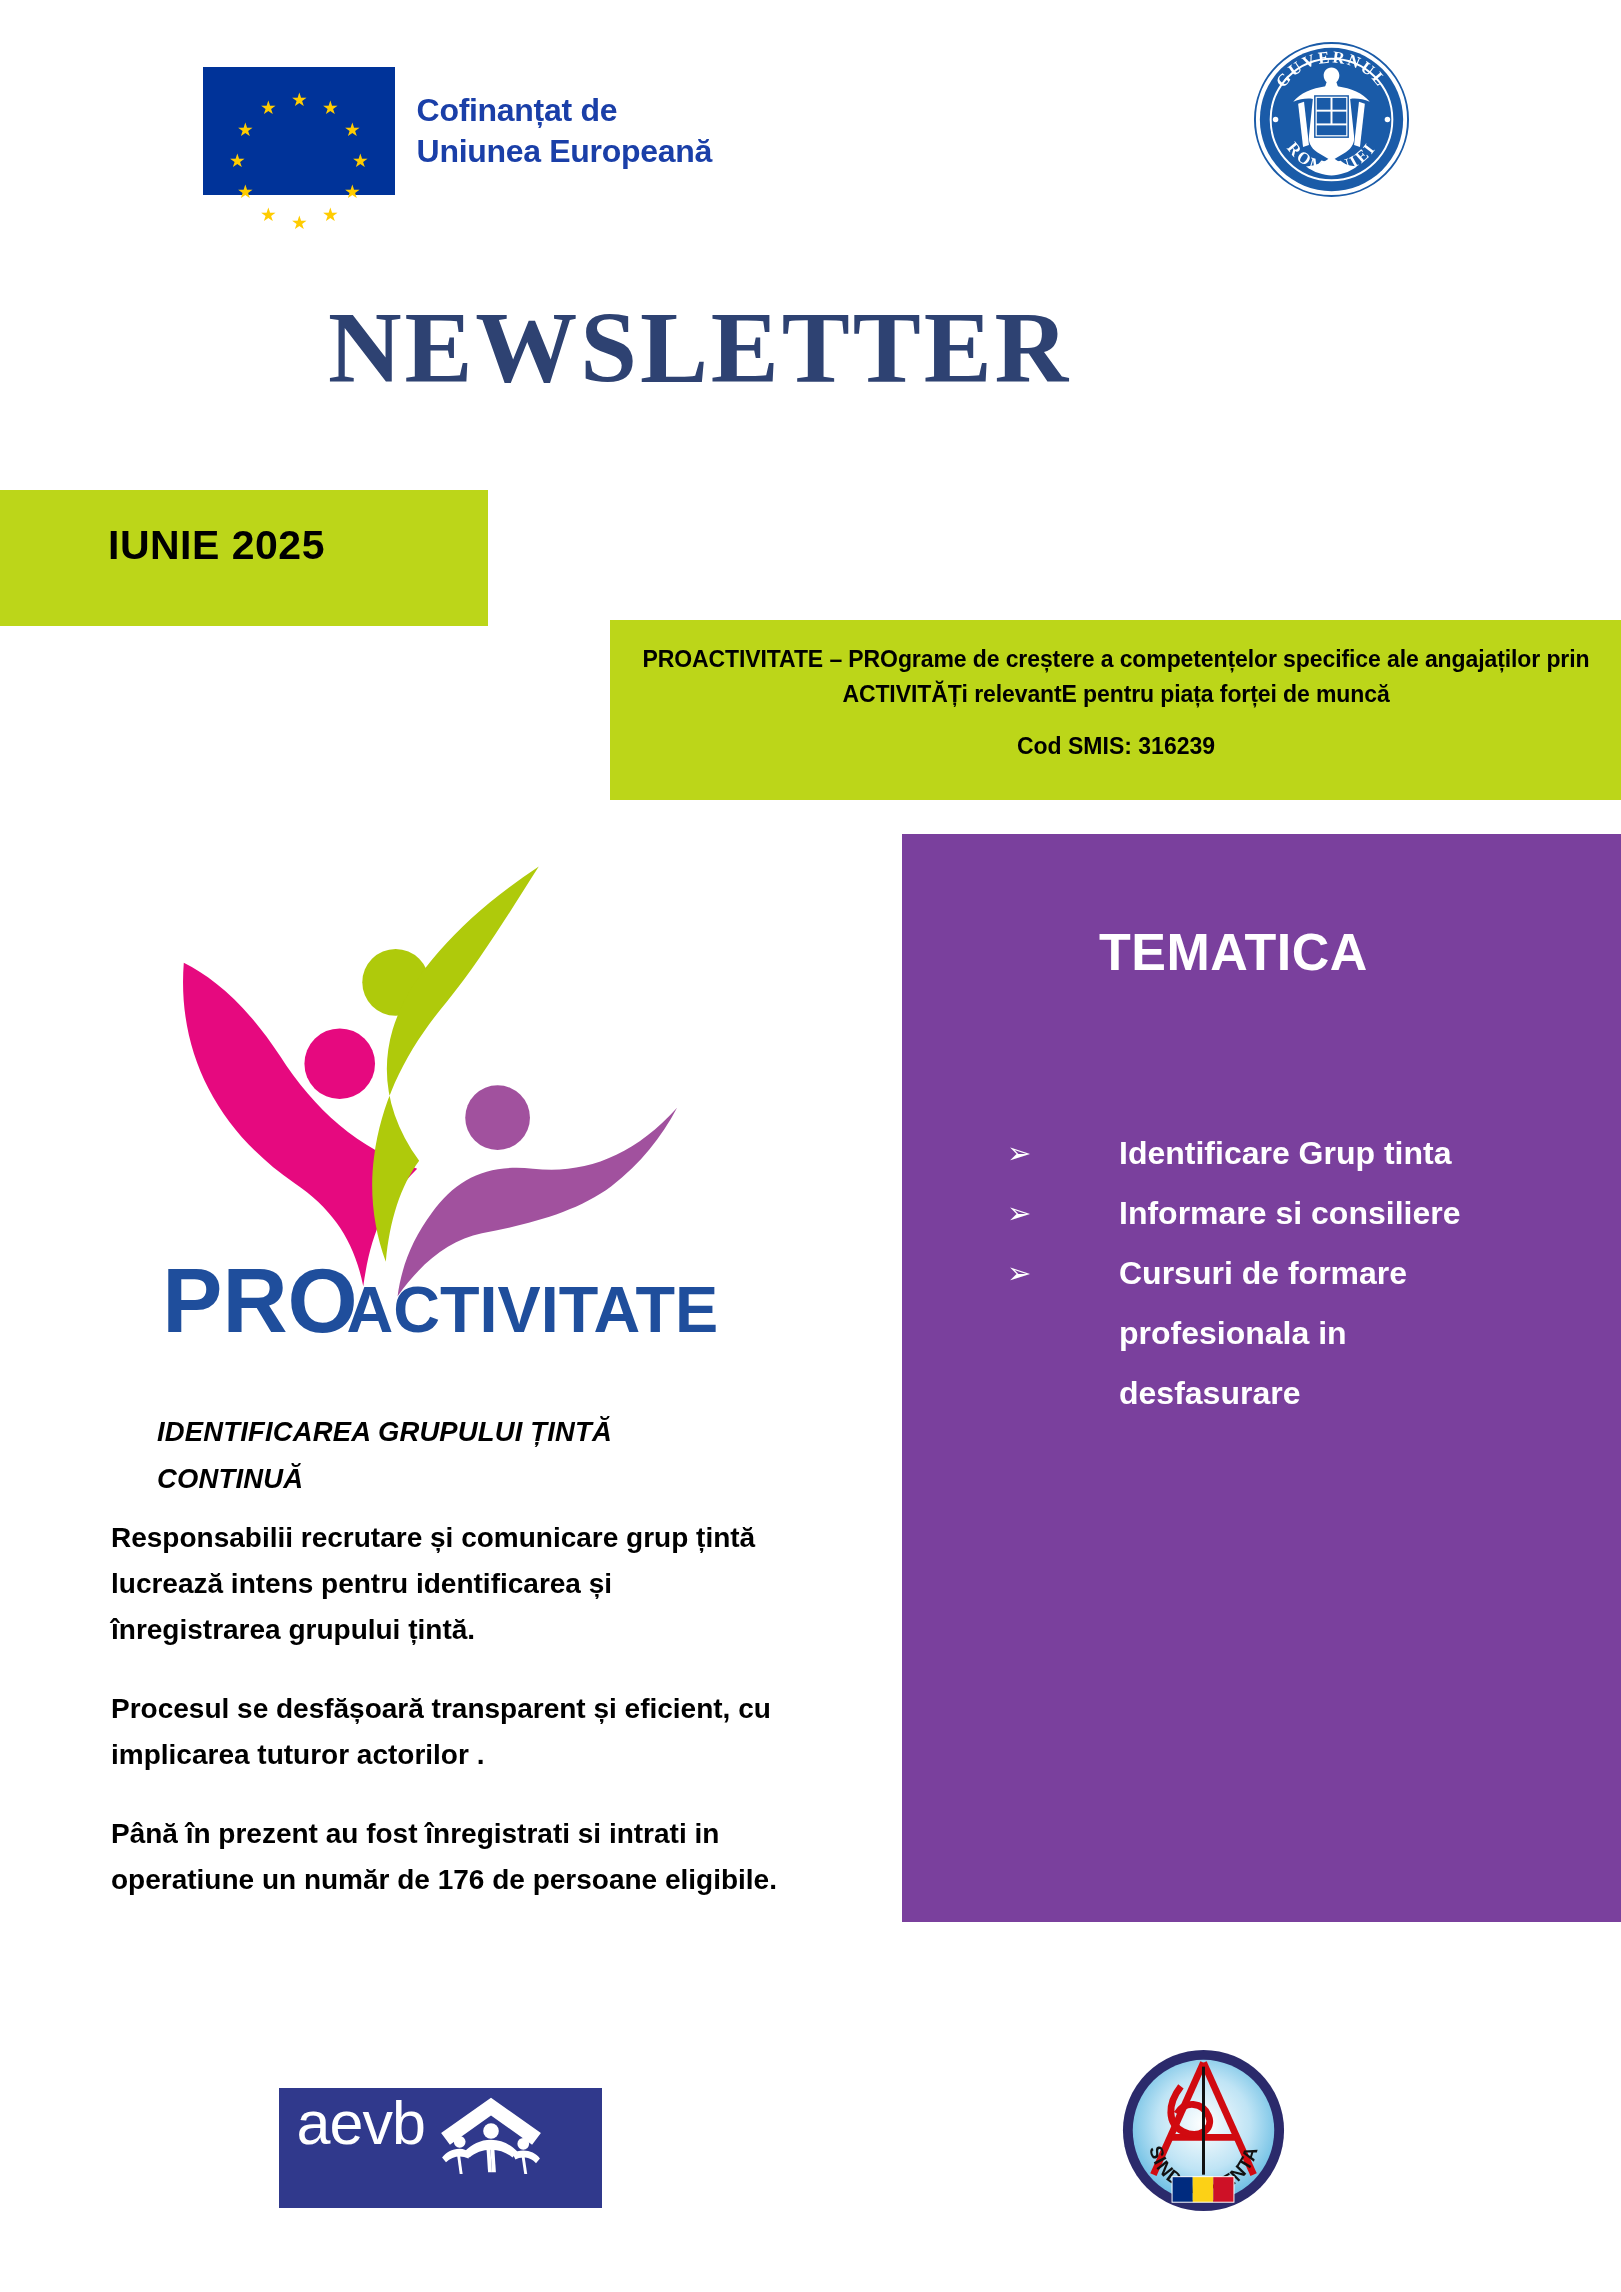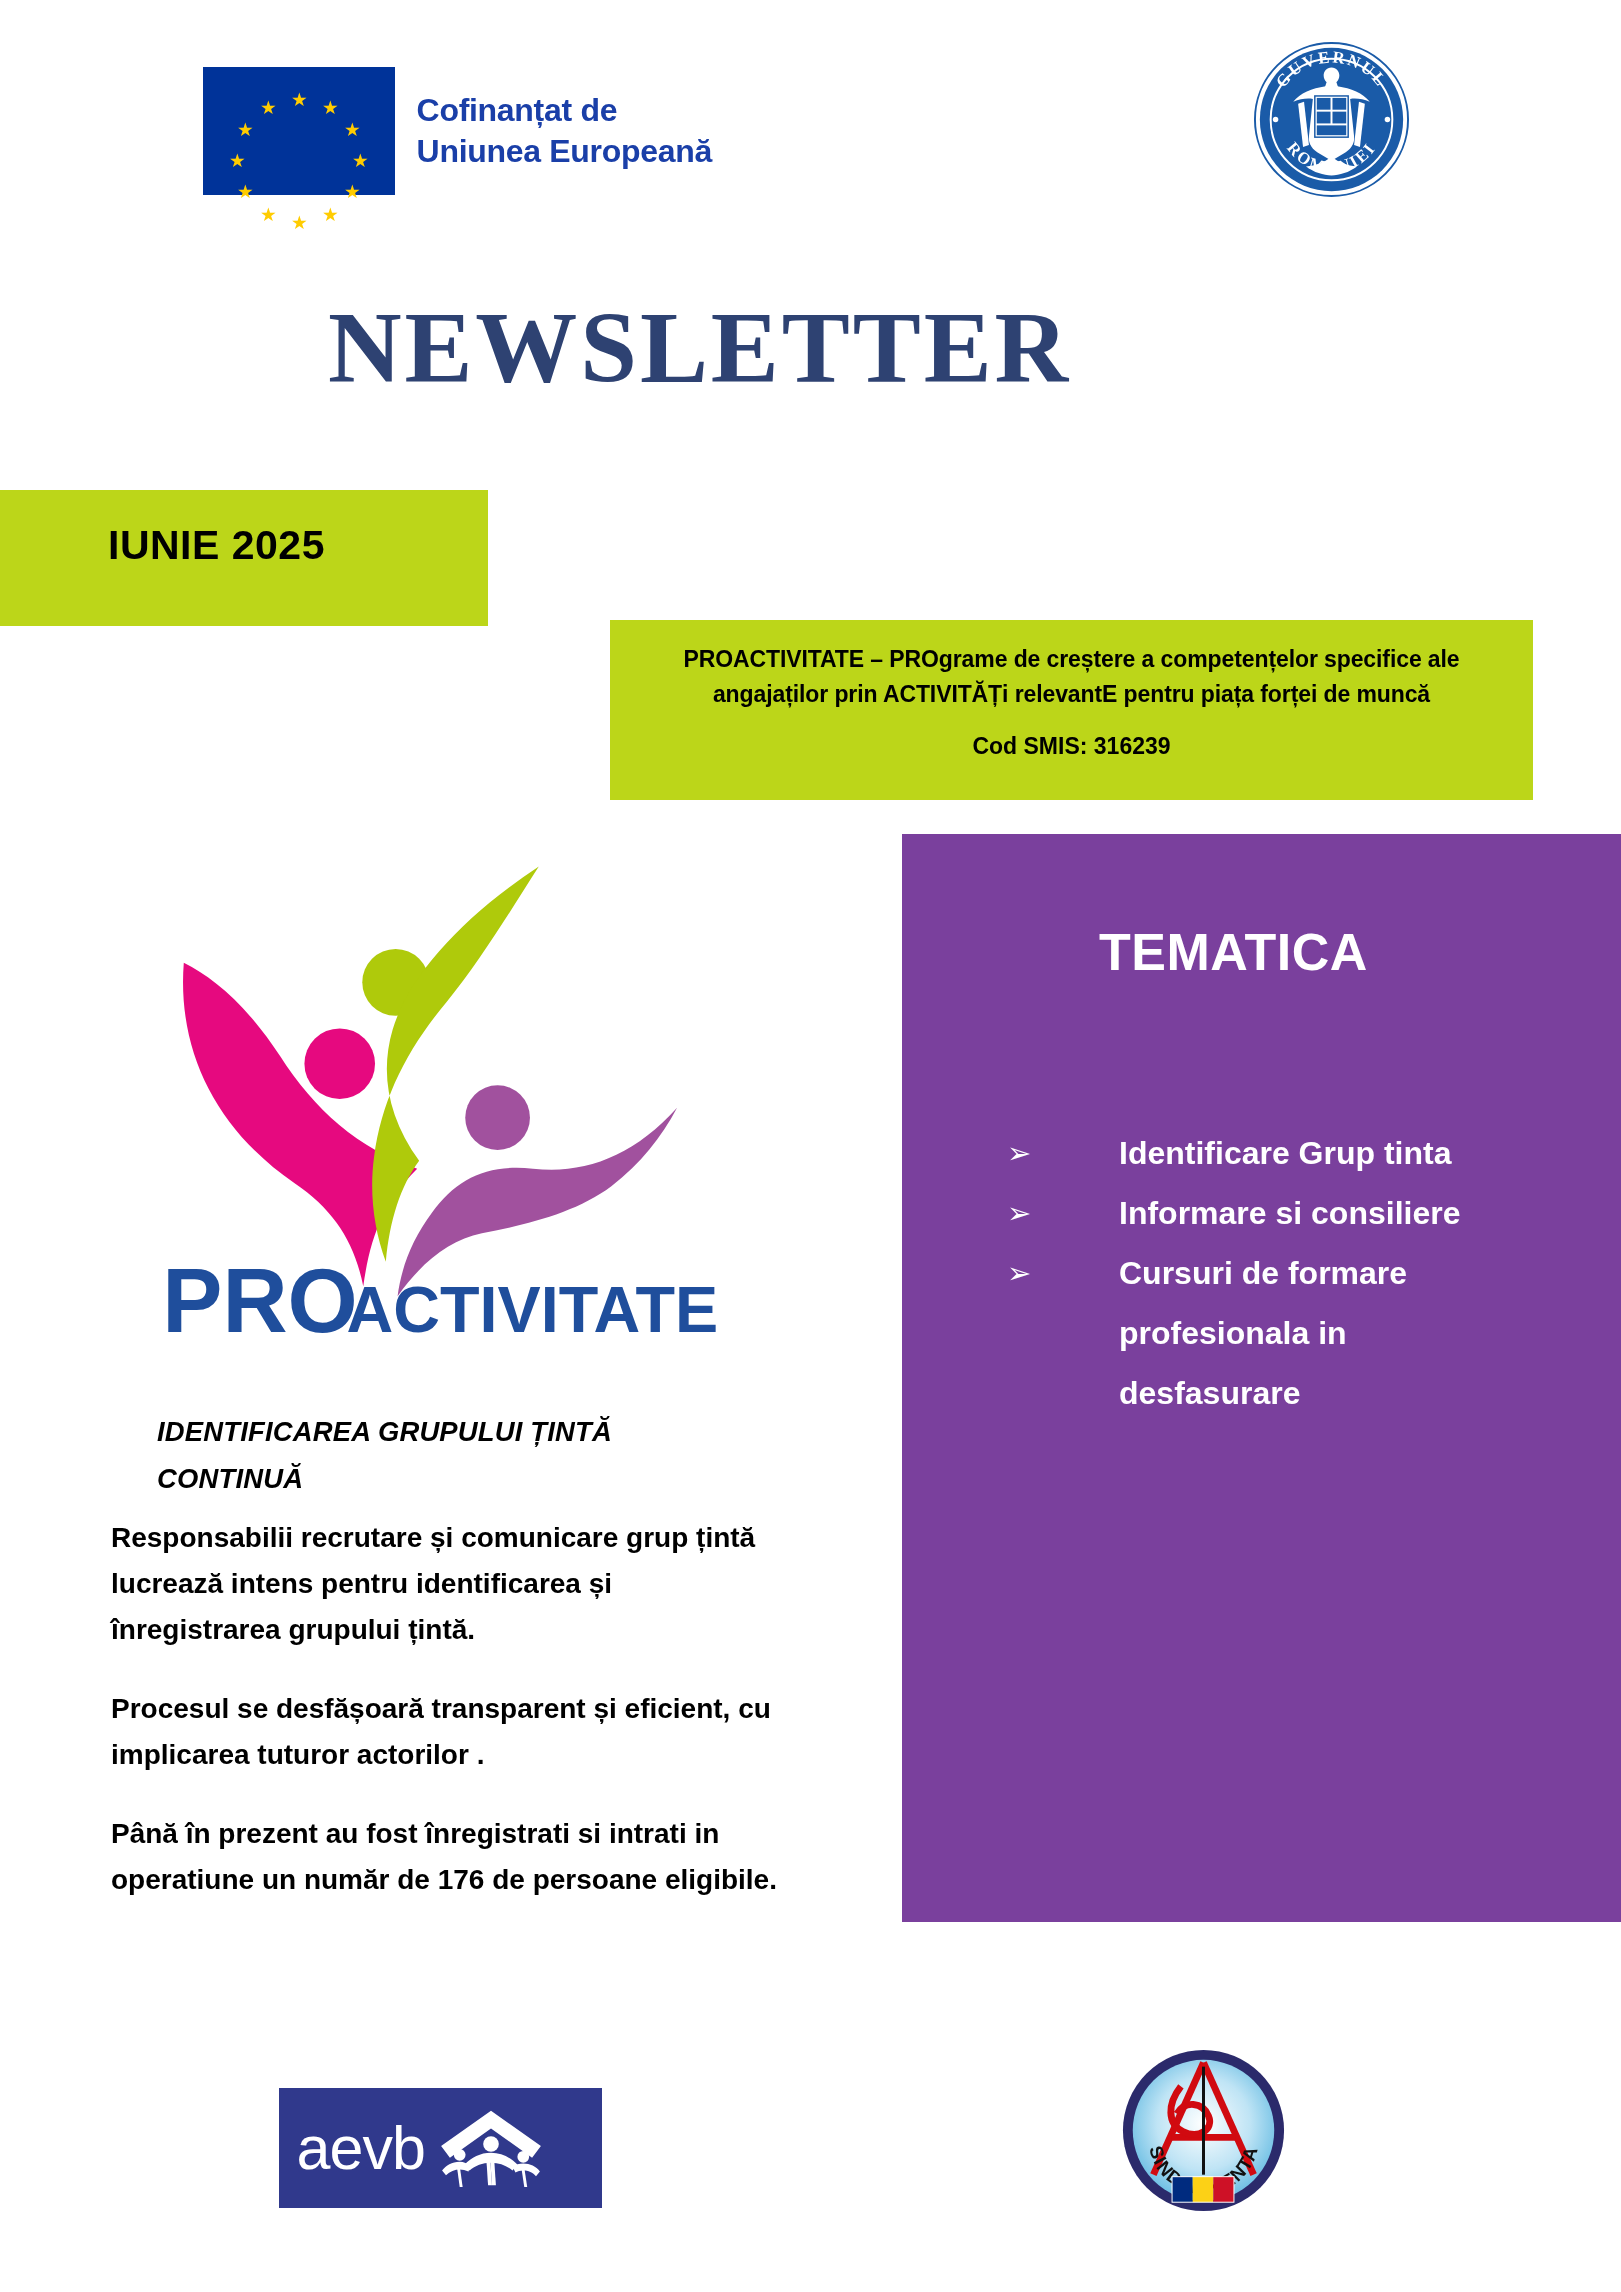--- a/index.html
+++ b/index.html
@@ -88,21 +88,21 @@
     font-size: 41px;
     font-weight: bold;
     color: #000000;
     letter-spacing: 0.5px;
   }
 
   
   #project-box {
     position: absolute;
     left: 610px; top: 620px;
-    width: 923px; height: 180px;
+    width: 1012px; height: 180px;
     background: #BCD619;
     box-sizing: border-box;
     padding: 21.6px 17.6px 0 17.6px;
     text-align: center;
   }
   #project-title {
     font-size: 23px;
     font-weight: bold;
     color: #000;
     line-height: 35px;
@@ -203,21 +203,21 @@
     line-height: 46px;
   }
 
   
   #aevb-logo {
     position: absolute;
     left: 279px; top: 2088px;
     width: 323px; height: 120px;
     background: #30398C;
     display: flex;
-    align-items: center;
+    align-items: flex-start;
   }
   #aevb-word {
     color: #ffffff;
     font-size: 61px;
     font-weight: normal;
     padding-left: 17.6px;
     letter-spacing: -1px;
   }
   #aevb-mark {
     margin-left: 7.8px;

